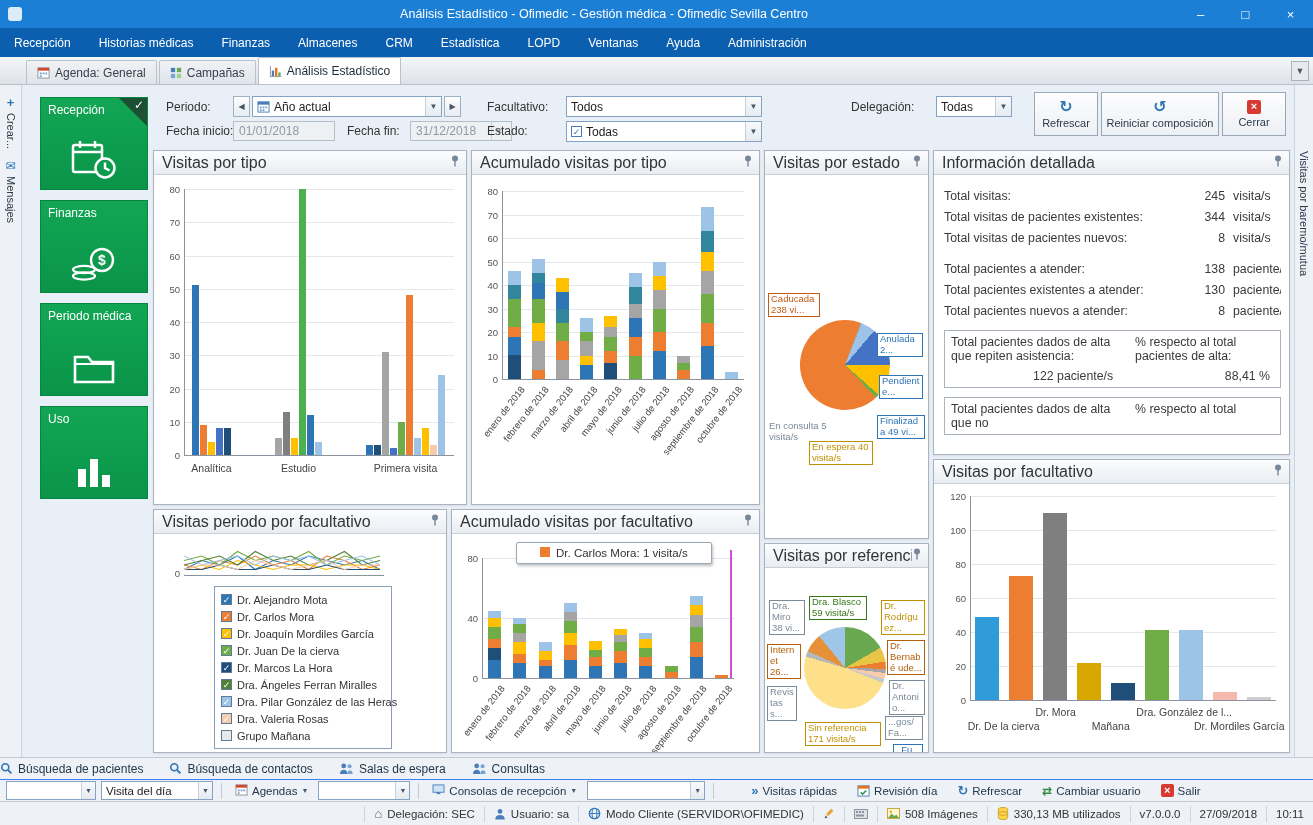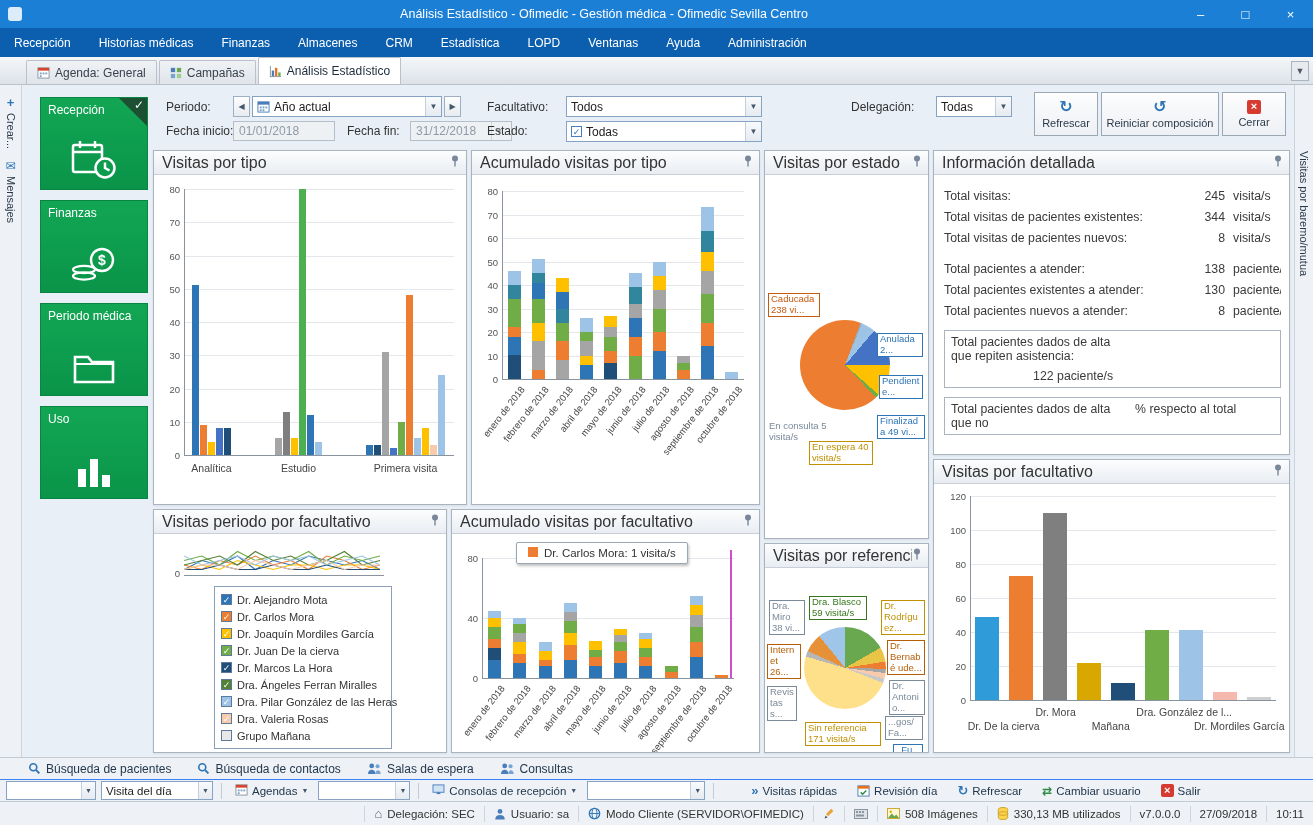--- a/index.html
+++ b/index.html
@@ -64,36 +64,36 @@
   .glabel{position:absolute;font-size:10.5px;color:#444;white-space:nowrap;transform:translateX(-50%)}
   .xrot{position:absolute;width:0;height:0}
   .xrot span{position:absolute;right:0;top:0;transform:rotate(-52deg);transform-origin:100% 0;white-space:nowrap;font-size:9.5px;color:#444}
   .pie{position:absolute;border-radius:50%}
   .callout{position:absolute;font-size:9.5px;line-height:1.15;background:#fff;padding:0 2px;word-wrap:break-word}
   .callout.boxed{border:1px solid}
   .lgbox{position:absolute;border:1px solid #8aa0b8;background:#fff;padding:4px 3px}
   .lg-row{display:flex;align-items:center;height:17px;gap:5px;padding:0 3px}
   .lg-cb{width:11px;height:11px;border:1px solid #5d7a9a;display:flex;align-items:center;justify-content:center;color:#fff;font-size:9px;flex:none}
   .lg-tx{font-size:11px;color:#333;white-space:nowrap}
-  .tooltip{position:absolute;background:#fff;border:1px solid #9aa7b5;border-radius:2px;box-shadow:1px 2px 3px rgba(0,0,0,.25);display:flex;align-items:flex-start;gap:6px;padding:4px 11px;font-size:11.5px;color:#333;white-space:nowrap;z-index:5}
+  .tooltip{position:absolute;background:#fff;border:1px solid #9aa7b5;border-radius:2px;box-shadow:1px 2px 3px rgba(0,0,0,.25);display:flex;align-items:flex-start;gap:6px;padding:4px 23px;font-size:11.5px;color:#333;white-space:nowrap;z-index:5}
   .tooltip .sw{width:10px;height:10px;flex:none}
   
   .info-b{padding:10px 8px 0 10px;font-size:12.3px;color:#3a3a3a}
   .inf-row{display:flex;align-items:center;height:21px}
   .inf-row .l{flex:1;white-space:nowrap;overflow:hidden}
   .inf-row .v{width:38px;text-align:right}
   .inf-row .u{width:56px;padding-left:8px;white-space:nowrap;overflow:hidden}
   .inf-gap{height:10px}
   .alta-box{border:1px solid #aab4bf;margin-top:9px;padding:4px 6px;display:flex}
   .ab-l{width:57%;padding-right:8px}
   .ab-r{width:43%}
   .ab-val{text-align:right;margin-top:6px;padding-right:14px;white-space:nowrap}
   .ab-r .ab-val{padding-right:4px}
   
-  .toolbar1{position:absolute;left:0;top:757px;width:1313px;height:22px;background:#eef1f5;border-top:1px solid #c2cad2;display:flex;align-items:center;gap:26px;padding-left:28px}
+  .toolbar1{position:absolute;left:0;top:757px;width:1313px;height:22px;background:#eef1f5;border-top:1px solid #c2cad2;display:flex;align-items:center;gap:26px;}
   .tb-link{display:flex;align-items:center;gap:5px;font-size:12px;color:#23384d;white-space:nowrap}
   .toolbar2{position:absolute;left:0;top:779px;width:1313px;height:22px;background:#eef1f5;border-top:1px solid #3b82f6;display:flex;align-items:center;padding-left:6px;gap:5px}
   .tb-combo{height:19px;background:#fff;border:1px solid #87a3c4;display:flex;align-items:center;padding-left:4px;font-size:11.5px;color:#222}
   .tb-combo .cmb-arr{margin-left:auto;width:14px;height:100%;border-left:1px solid #c3cfdd;background:linear-gradient(#f8fafc,#e6ebf1);display:flex;align-items:center;justify-content:center;font-size:7px;color:#44576b}
   .tb-btn{display:flex;align-items:center;gap:4px;font-size:11.5px;color:#23384d;padding:2px 5px;white-space:nowrap}
   .tb-sep{width:1px;height:16px;background:#c3cbd3;margin:0 3px}
   .statusbar{position:absolute;left:0;top:801px;width:1313px;height:24px;background:#eef1f5;border-top:1px solid #c2cad2;display:flex;align-items:center;font-size:11.5px;color:#333}
   .sb-spacer{flex:1}
   .sb-seg{display:flex;align-items:center;gap:5px;padding:0 9px;height:16px;border-left:1px solid #cdd4db;white-space:nowrap}
 </style>
@@ -531,20 +531,24 @@
           <div class="l">Total pacientes nuevos a atender:</div>
           <div class="v">8</div>
           <div class="u">paciente/s</div>
         </div>
       </div>
     <div class="alta-box">
       <div class="ab-l">
         <span>Total pacientes dados de alta que repiten asistencia:</span>
         <div class="ab-val">122 paciente/s</div>
       </div>
+      <div class="ab-r">
+        <span>% respecto al total pacientes de alta:</span>
+        <div class="ab-val">88,41 %</div>
+      </div>
     </div>
     <div class="alta-box">
       <div class="ab-l"><span>Total pacientes dados de alta que no</span></div>
       <div class="ab-r"><span>% respecto al total</span></div>
     </div>
   </div>
 </div>
 
 <div class="panel" id="p5">
   <div class="panel-h">

